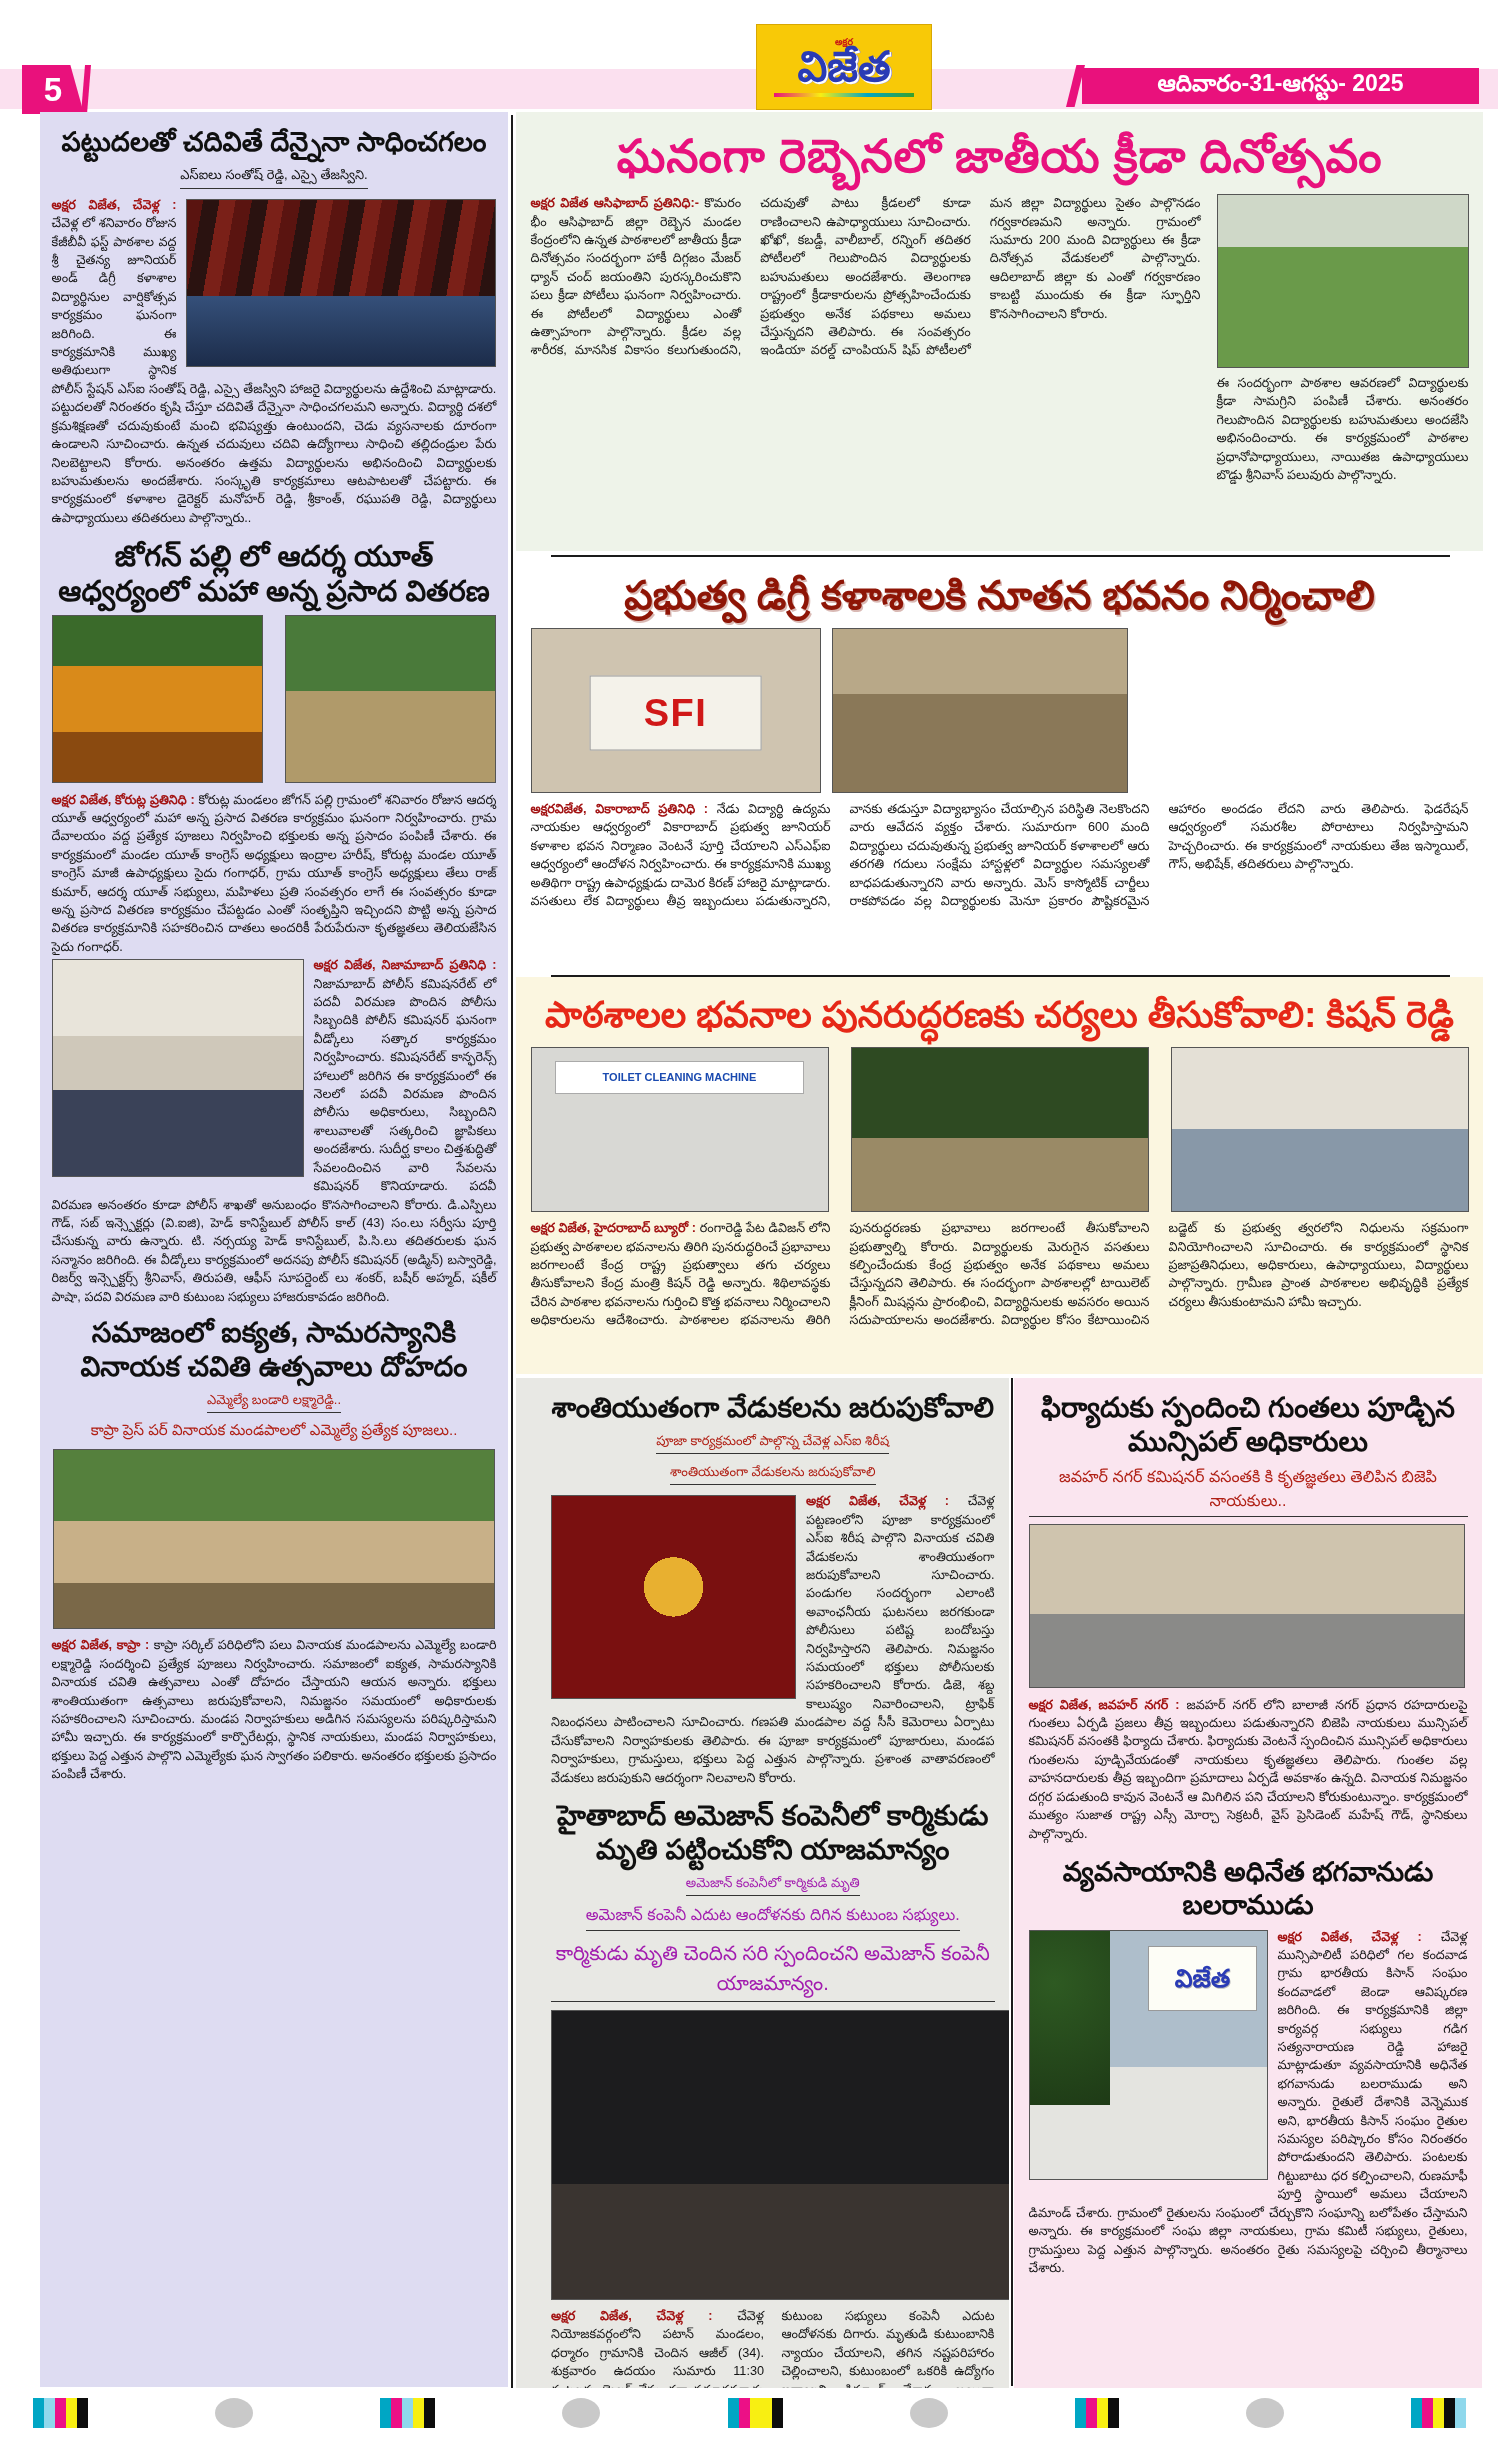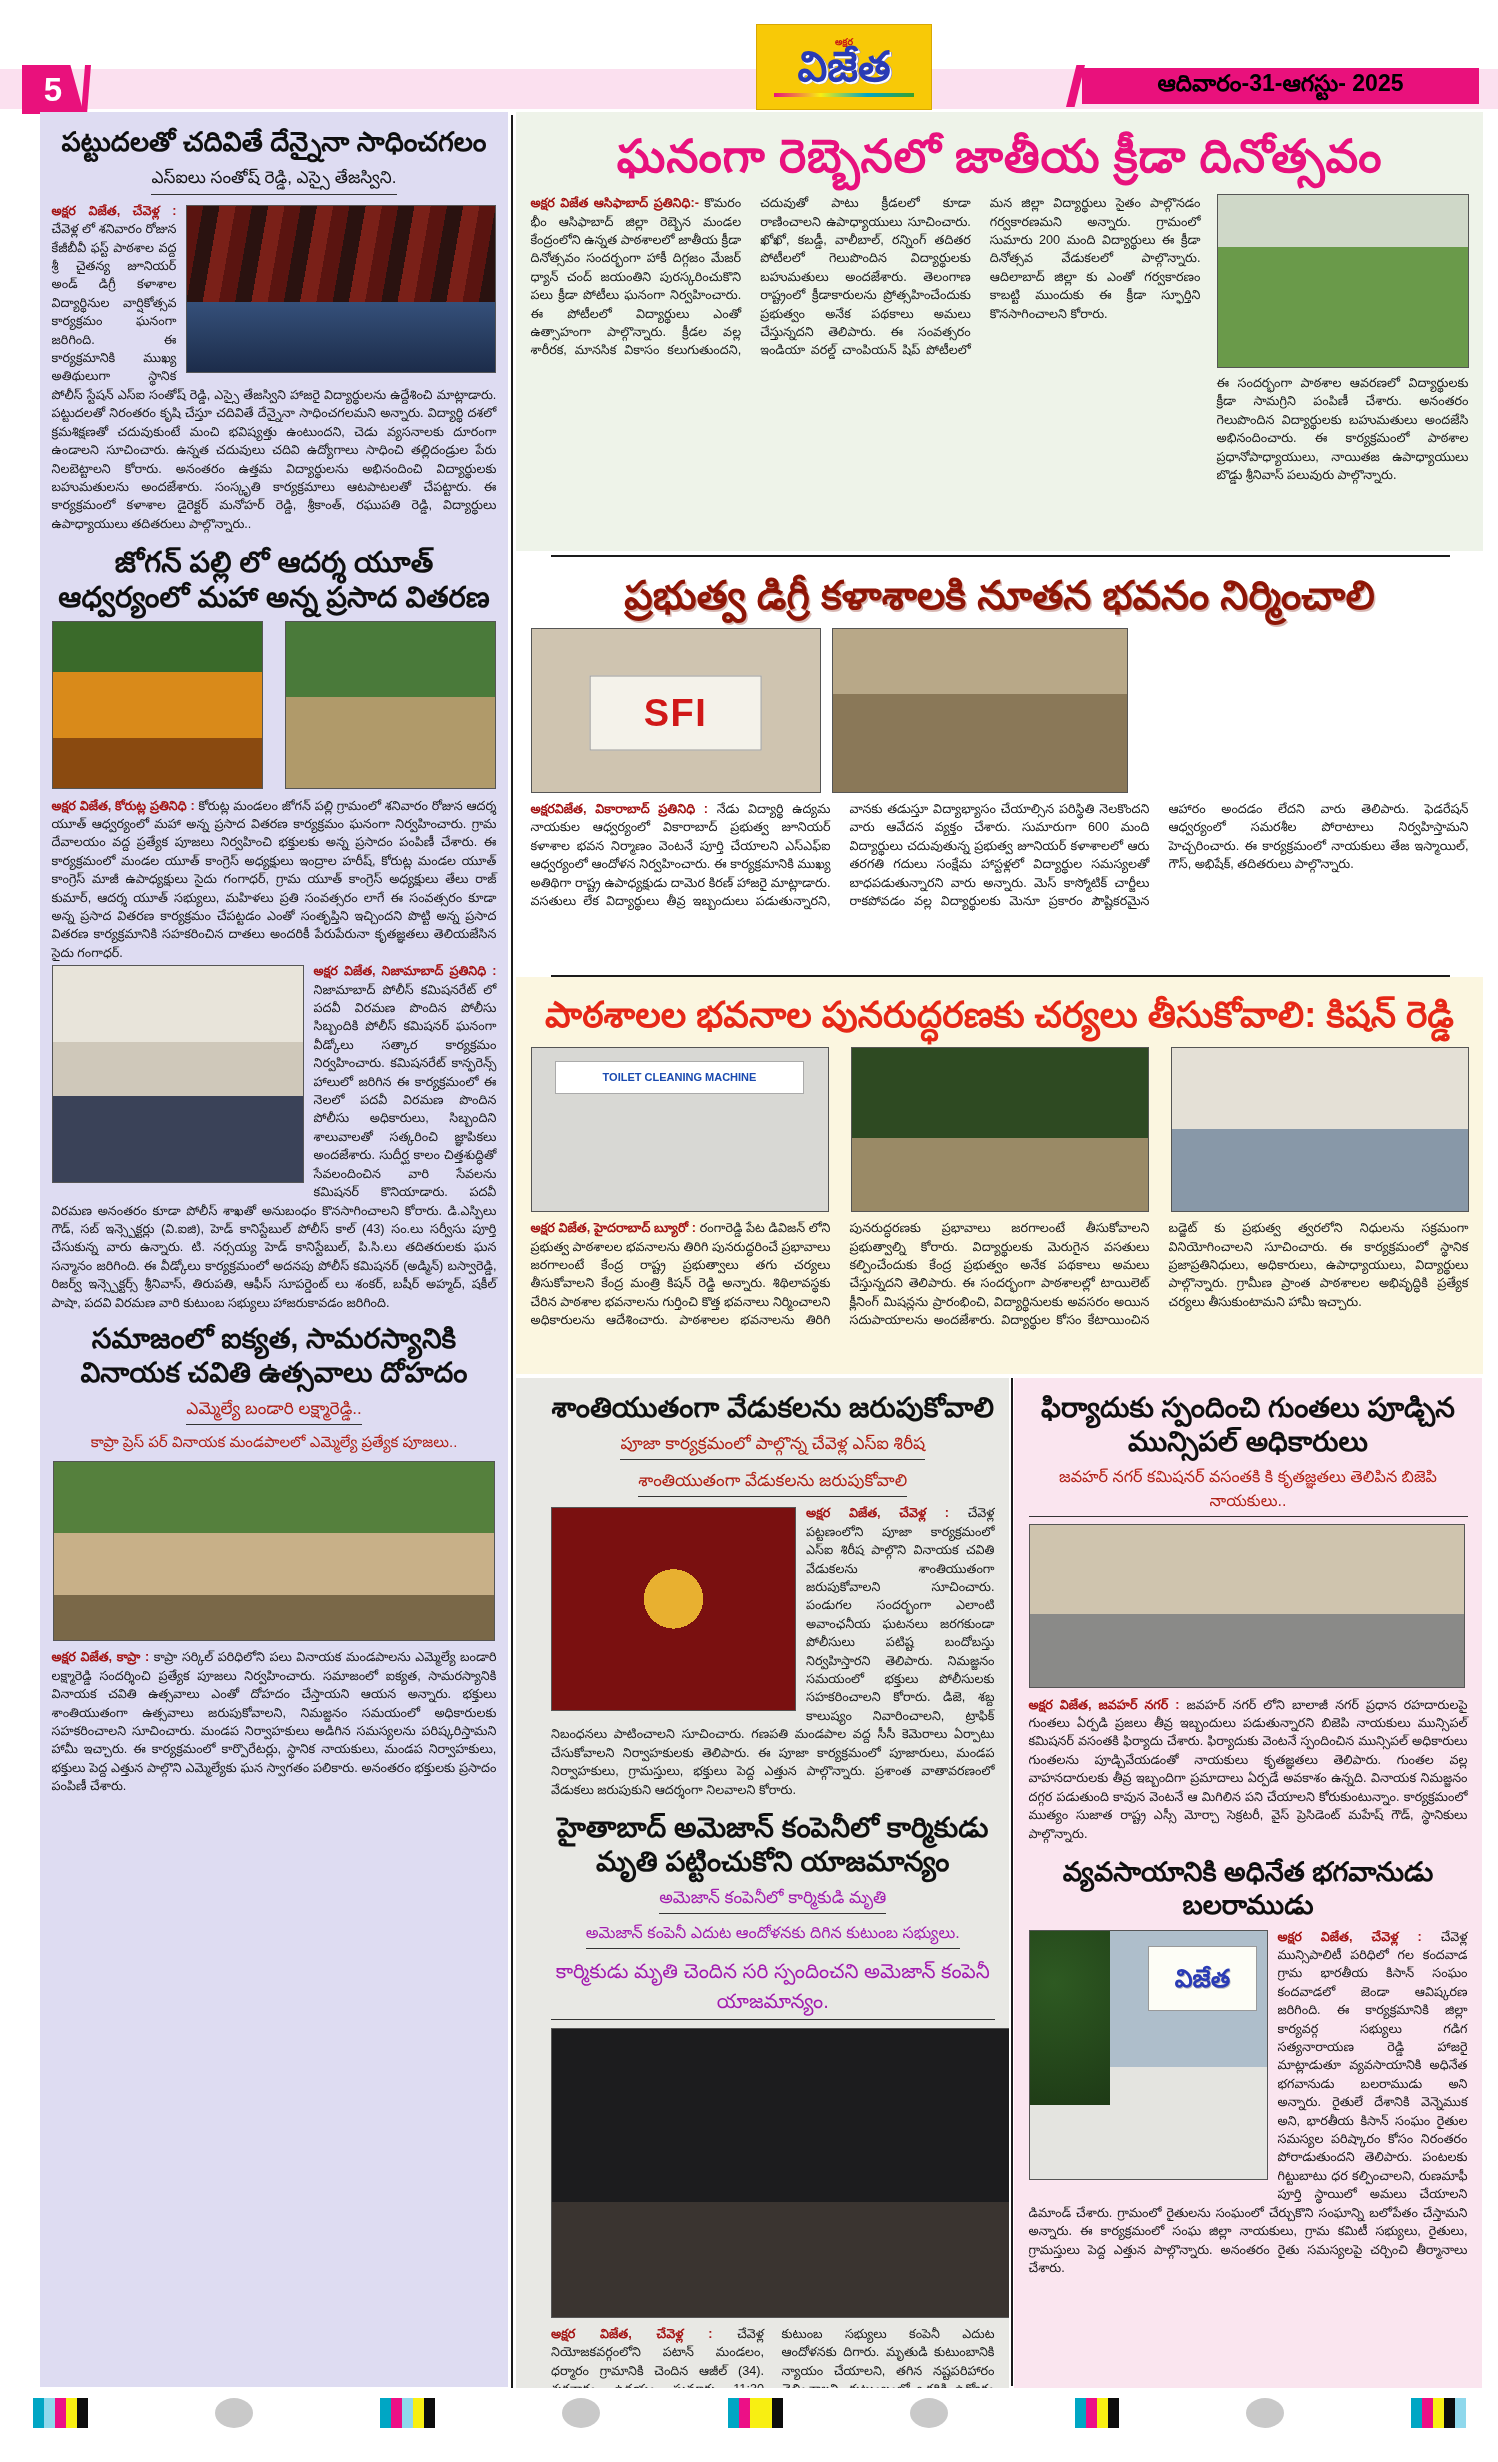--- a/index.html
+++ b/index.html
@@ -15,21 +15,21 @@
   .pagenum-slash{position:absolute;left:81px;top:65px;width:10px;height:49px;background:#e9117c;
            clip-path:polygon(40% 0,100% 0,60% 100%,0 100%);}
   .masthead{position:absolute;left:756px;top:24px;width:176px;height:86px;background:#f8c907;
             border:0.7px solid #d8a703;display:flex;flex-direction:column;align-items:center;justify-content:center;}
   .masthead .mh-top{font-size:9.4px;color:#c81414;font-weight:bold;line-height:1;}
   .masthead .mh-title{font-size:42px;font-weight:bold;color:#2a3bb5;line-height:1;
             text-shadow:1.5px 1.5px 0 #ffffff,2.2px 2.2px 0 #8a8ae0;}
   .masthead .mh-strip{width:80%;height:4.4px;margin-top:4.4px;
             background:linear-gradient(90deg,#e9117c,#f8ef12,#00a6c4,#3aa02a);}
   .dateband{position:absolute;left:1082px;top:68px;width:397px;height:36px;background:#e9117c;
-            color:#000000;font-size:23px;font-weight:bold;display:flex;align-items:center;justify-content:center;}
+            color:#ffffff;font-size:23px;font-weight:bold;display:flex;align-items:center;justify-content:center;}
   .dateband-slash{position:absolute;left:1066px;top:65px;width:19px;height:42px;background:#e9117c;
             clip-path:polygon(55% 0,100% 0,45% 100%,0 100%);}
 
   
   .vrule{position:absolute;left:511px;top:115px;width:2.2px;height:2273px;background:#1b1b1b;}
   .vrule2{position:absolute;left:1011px;top:1378px;width:2.2px;height:1008px;background:#1b1b1b;}
   .hrule{position:absolute;height:2.2px;background:#1b1b1b;}
 
   .left-col{position:absolute;left:40px;top:112px;width:468px;height:2275px;background:#dedcf2;
             padding:10px 11.6px;overflow:hidden;}
@@ -43,21 +43,21 @@
   
   .hl{font-weight:bold;text-align:center;line-height:1.22;margin:4.4px 0 5.8px 0;color:#101010;}
   .hl-a1{font-size:27px;}
   .hl-a2{font-size:29px;margin-top:11.6px;}
   .hl-a3{font-size:30px;margin-top:11.6px;}
   .hl-a4{font-size:28px;margin-top:10px;}
   .hl-sports{font-size:46px;color:#e8117d;letter-spacing:0.7px;margin:7.3px 0 10px 0;}
   .hl-degree{font-size:40px;color:#8e1506;text-shadow:1.5px 1.5px 0 rgba(130,22,8,.3);margin:5.8px 0 7.3px 0;}
   .hl-kishan{font-size:36px;color:#e62817;margin:7.3px 0 10px 0;}
   .hl-low{font-size:28px;}
-  .sub{display:block;text-align:center;font-size:17px;margin:2.9px auto 7.3px auto;line-height:1.5;}
+  .sub{display:block;text-align:center;font-size:13px;margin:2.9px auto 7.3px auto;line-height:1.5;}
   .sub .u{display:inline-block;border-bottom:1.5px solid #333;padding-bottom:2.9px;}
   .sub-blue{color:#16347f;}
   .sub-red{color:#b02015;}
   .sub-orange{color:#a21caf;}
   .sub-black{color:#111;}
   .dateline{color:#a31414;font-weight:bold;}
   .body-txt{font-size:12.7px;line-height:1.45;text-align:justify;color:#141414;}
   .cols-3{column-count:3;column-gap:19px;}
   .cols-2{column-count:2;column-gap:17.4px;}
 

